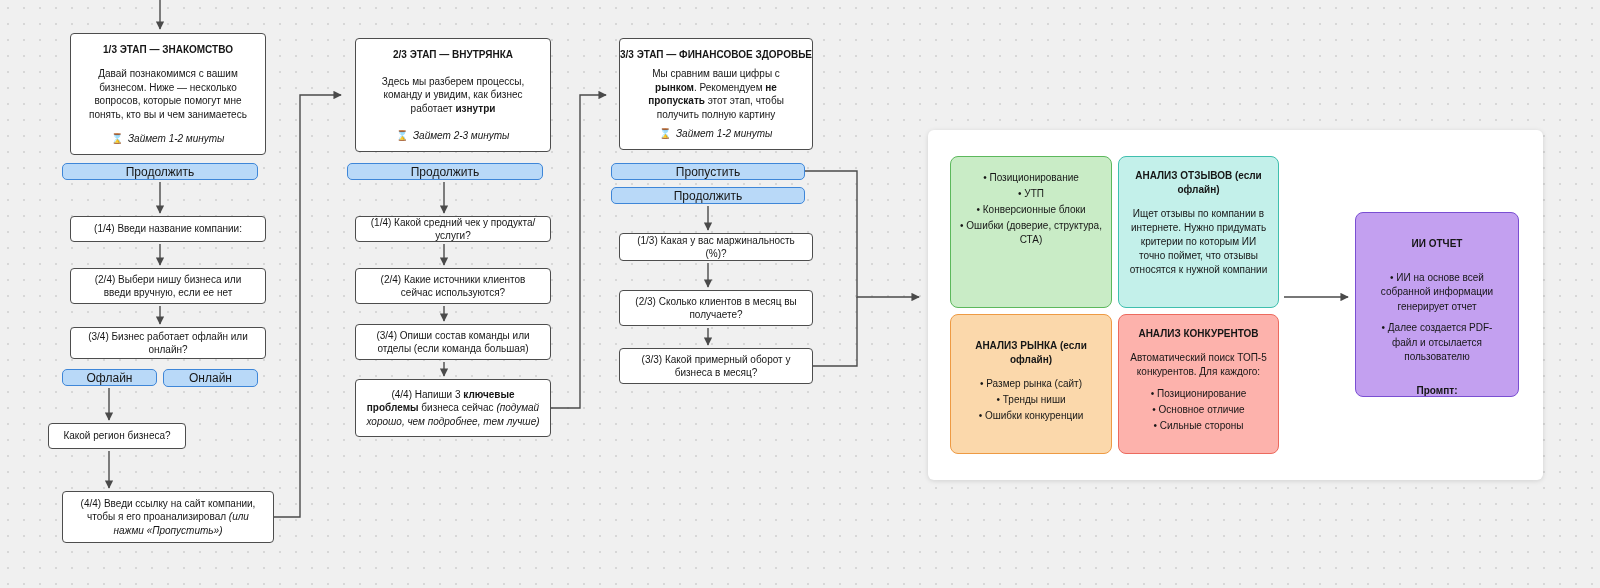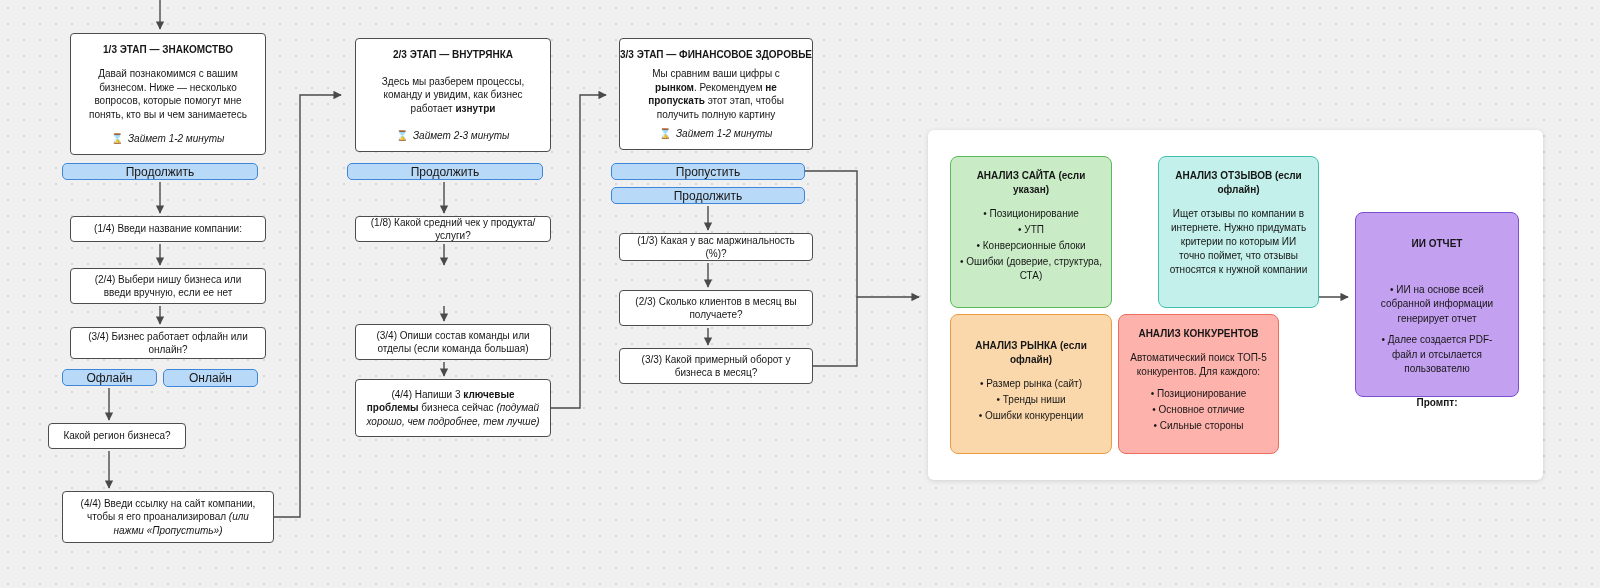--- a/index.html
+++ b/index.html
@@ -48,31 +48,31 @@
     padding:12px 9px; font-size:10px; line-height:1.4; text-align:center;
     color:var(--ink);
   }
   .a-title { font-weight:bold; margin-bottom:10px; }
   .a-body  { margin-bottom:8px; }
   .bullets { list-style:none; }
   .bullets li { margin:2px 0; }
   .bullets li::before { content:"• "; }
 
   .green  { background:var(--green-bg);  border-color:var(--green-border); }
-  .teal   { background:var(--teal-bg);   border-color:var(--teal-border);margin-left:40px; }
+  .teal   { background:var(--teal-bg);   border-color:var(--teal-border); }
   .orange { background:var(--orange-bg); border-color:var(--orange-border); }
   .red    { background:var(--red-bg);    border-color:var(--red-border); }
 
   .report {
     position:absolute; background:var(--purple-bg); border:1.5px solid var(--purple-border);
     border-radius:8px; padding:24px 14px 14px; font-size:10px; line-height:1.45;
     text-align:center; color:var(--ink);
     display:flex; flex-direction:column; align-items:center;
   }
-  .report .a-title { margin-bottom:24px; }
+  .report .a-title { margin-bottom:12px; }
   .report .bullets li { margin:7px 0; }
   .report-footer { font-weight:bold; margin-top:12px; }
 </style>
 </head>
 <body>
 
 <div class="canvas">
 
   <div class="panel" style="left:928px;top:130px;width:615px;height:350px"></div>
 
@@ -123,42 +123,42 @@
 
   <div class="node stage" style="left:347px;top:38px;width:196px;height:114px">
     <div class="stage-title">2/3 ЭТАП — ВНУТРЯНКА</div>
     <div class="stage-body"><span>Здесь мы разберем процессы, команду и увидим, как бизнес работает </span><b>изнутри</b></div>
     <div class="stage-duration">
       <span class="hg">⌛</span>
       <span>Займет 2-3 минуты</span>
     </div>
   </div>
   <div class="btn" style="left:347px;top:163px;width:196px;height:17px">Продолжить</div>
-  <div class="node" style="left:347px;top:216px;width:196px;height:26px">(1/8) Какой средний чек у продукта/услуги?</div>
+  <div class="node" style="left:347px;top:216px;width:196px;height:26px">(1/4) Какой средний чек у продукта/услуги?</div>
+  <div class="node" style="left:347px;top:268px;width:196px;height:36px">(2/4) Какие источники клиентов сейчас используются?</div>
   <div class="node" style="left:347px;top:324px;width:196px;height:36px">(3/4) Опиши состав команды или отделы (если команда большая)</div>
   <div class="node" style="left:347px;top:379px;width:196px;height:58px">
     <span><span>(4/4) Напиши 3 </span><b>ключевые проблемы</b><span> бизнеса сейчас </span><i>(подумай хорошо, чем подробнее, тем лучше)</i></span>
   </div>
 
   <div class="node stage" style="left:611px;top:38px;width:194px;height:112px">
     <div class="stage-title">3/3 ЭТАП — ФИНАНСОВОЕ ЗДОРОВЬЕ</div>
     <div class="stage-body"><span>Мы сравним ваши цифры с </span><b>рынком</b><span>. Рекомендуем </span><b>не пропускать</b><span> этот этап, чтобы получить полную картину</span></div>
     <div class="stage-duration">
       <span class="hg">⌛</span>
       <span>Займет 1-2 минуты</span>
     </div>
   </div>
   <div class="btn" style="left:611px;top:163px;width:194px;height:17px">Пропустить</div>
   <div class="btn" style="left:611px;top:187px;width:194px;height:17px">Продолжить</div>
   <div class="node" style="left:611px;top:233px;width:194px;height:28px">(1/3) Какая у вас маржинальность (%)?</div>
   <div class="node" style="left:611px;top:290px;width:194px;height:36px">(2/3) Сколько клиентов в месяц вы получаете?</div>
   <div class="node" style="left:611px;top:348px;width:194px;height:36px">(3/3) Какой примерный оборот у бизнеса в месяц?</div>
 
   <div class="analysis green" style="left:950px;top:156px;width:162px;height:152px">
-    <div class="a-title">АНАЛИЗ САЙТА (если указан)</div>
     <ul class="bullets">
         <li>Позиционирование</li>
         <li>УТП</li>
         <li>Конверсионные блоки</li>
         <li>Ошибки (доверие, структура, СТА)</li>
       </ul>
   </div>
 
   <div class="analysis teal" style="left:1118px;top:156px;width:161px;height:152px">
     <div class="a-title">АНАЛИЗ ОТЗЫВОВ (если офлайн)</div>

